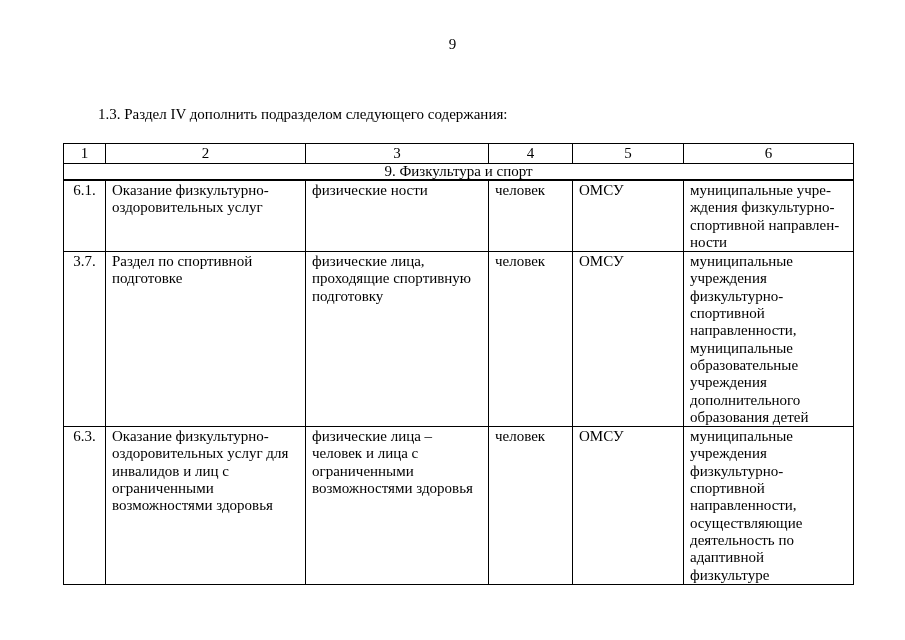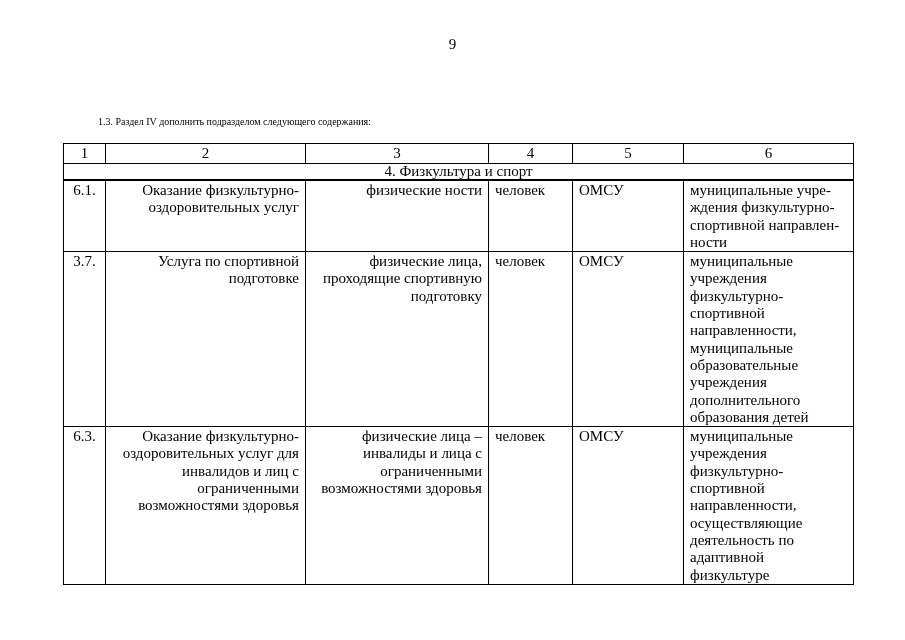--- a/index.html
+++ b/index.html
@@ -21,23 +21,23 @@
   .page-number {
     position: absolute;
     top: 36px;
     left: 0;
     width: 905px;
     text-align: center;
     font-size: 15px;
   }
   .paragraph {
     position: absolute;
-    top: 116px;
+    top: 106px;
     left: 98px;
-    font-size: 10px;
+    font-size: 15px;
     white-space: nowrap;
   }
   table.doc-table {
     position: absolute;
     left: 63px;
     top: 143px;
     width: 790px;
     border-collapse: collapse;
     table-layout: fixed;
   }
@@ -57,21 +57,21 @@
     height: 19px;
   }
   tr.section-row td {
     text-align: center;
     padding: 0;
     line-height: 15px;
     height: 15px;
     border-bottom: 2px solid #000000;
   }
   td.cell-num   { text-align: center; padding-left: 2px; padding-right: 2px; }
-  td.cell-left  { text-align: right; }
+  td.cell-left  { text-align: left; }
   td.cell-center{ text-align: left; }
   tr.row-61 { height: 70px; margin-top: 24px; }
   tr.row-62 { height: 173px; }
   tr.row-63 { height: 158px; }
 </style>
 </head>
 <body>
 
 <div class="page">
 
@@ -91,37 +91,37 @@
     <tbody>
       <tr class="header-row">
         <td>1</td>
         <td>2</td>
         <td>3</td>
         <td>4</td>
         <td>5</td>
         <td>6</td>
       </tr>
       <tr class="section-row">
-        <td colspan="6">4. Физкультура и спорт</td>
+        <td colspan="6">9. Физкультура и спорт</td>
       </tr>
       <tr class="row-61">
         <td class="cell-num">6.1.</td>
         <td class="cell-left">Оказание физкультурно-
 оздоровительных услуг</td>
         <td class="cell-left">физические ности</td>
         <td class="cell-center">человек</td>
         <td class="cell-center">ОМСУ</td>
         <td class="cell-center">муниципальные учре-
 ждения физкультурно-
 спортивной направлен-
 ности</td>
       </tr>
       <tr class="row-62">
         <td class="cell-num">3.7.</td>
-        <td class="cell-left">Услуга по спортивной
+        <td class="cell-left">Раздел по спортивной
 подготовке</td>
         <td class="cell-left">физические лица,
 проходящие спортивную
 подготовку</td>
         <td class="cell-center">человек</td>
         <td class="cell-center">ОМСУ</td>
         <td class="cell-center">муниципальные
 учреждения
 физкультурно-
 спортивной
@@ -133,21 +133,21 @@
 образования детей</td>
       </tr>
       <tr class="row-63">
         <td class="cell-num">6.3.</td>
         <td class="cell-left">Оказание физкультурно-
 оздоровительных услуг для
 инвалидов и лиц с
 ограниченными
 возможностями здоровья</td>
         <td class="cell-left">физические лица –
-инвалиды и лица с
+человек и лица с
 ограниченными
 возможностями здоровья</td>
         <td class="cell-center">человек</td>
         <td class="cell-center">ОМСУ</td>
         <td class="cell-center">муниципальные
 учреждения
 физкультурно-
 спортивной
 направленности,
 осуществляющие

